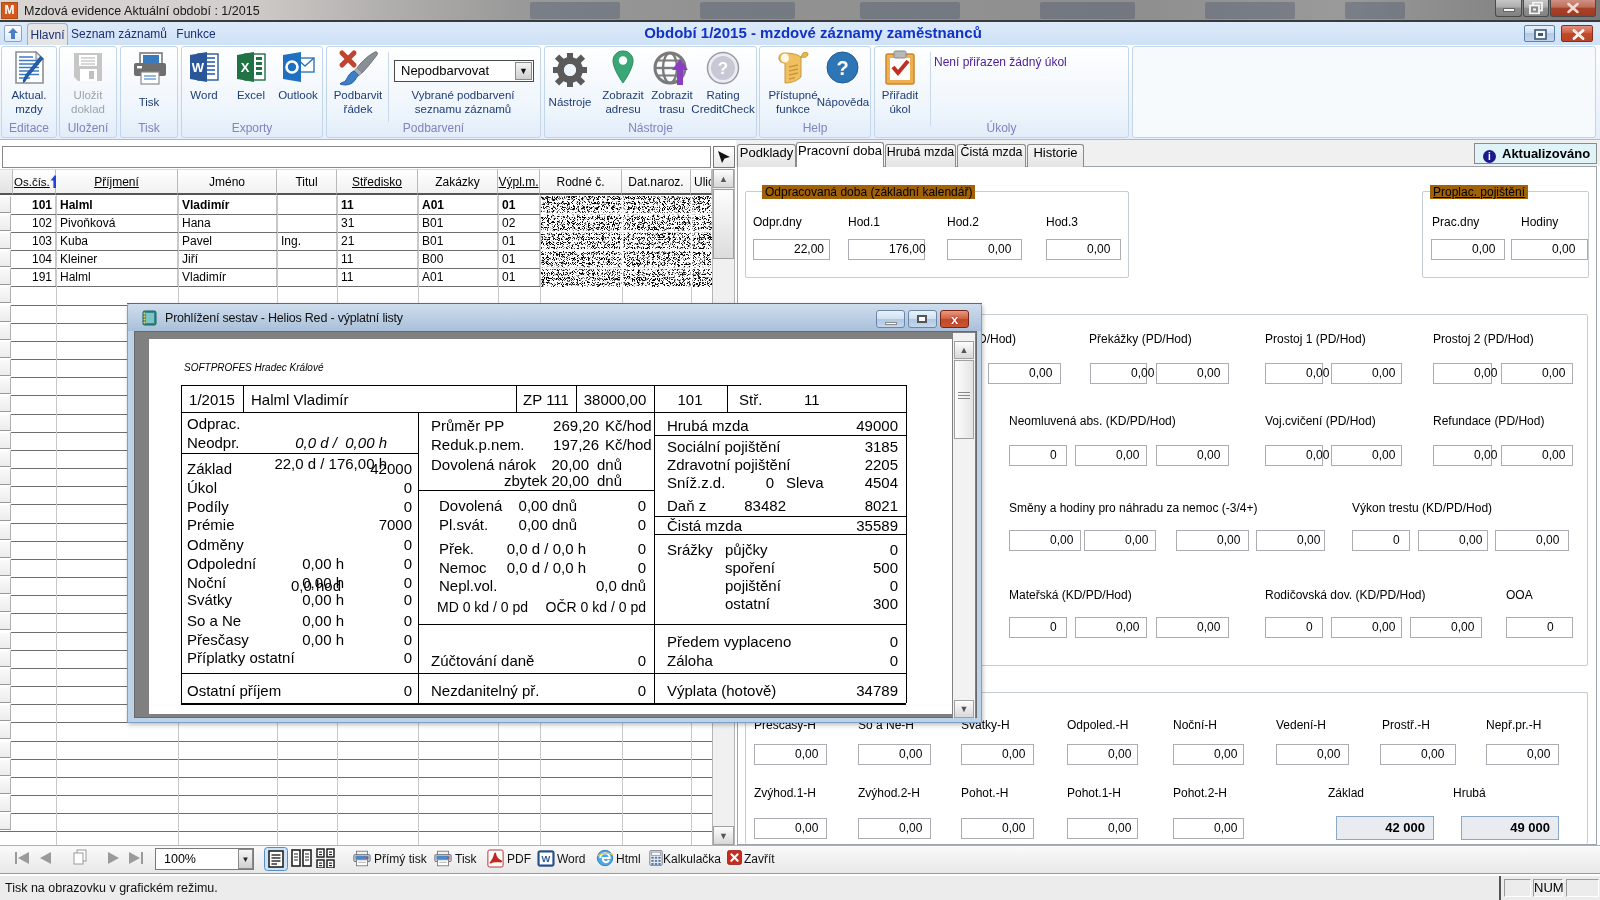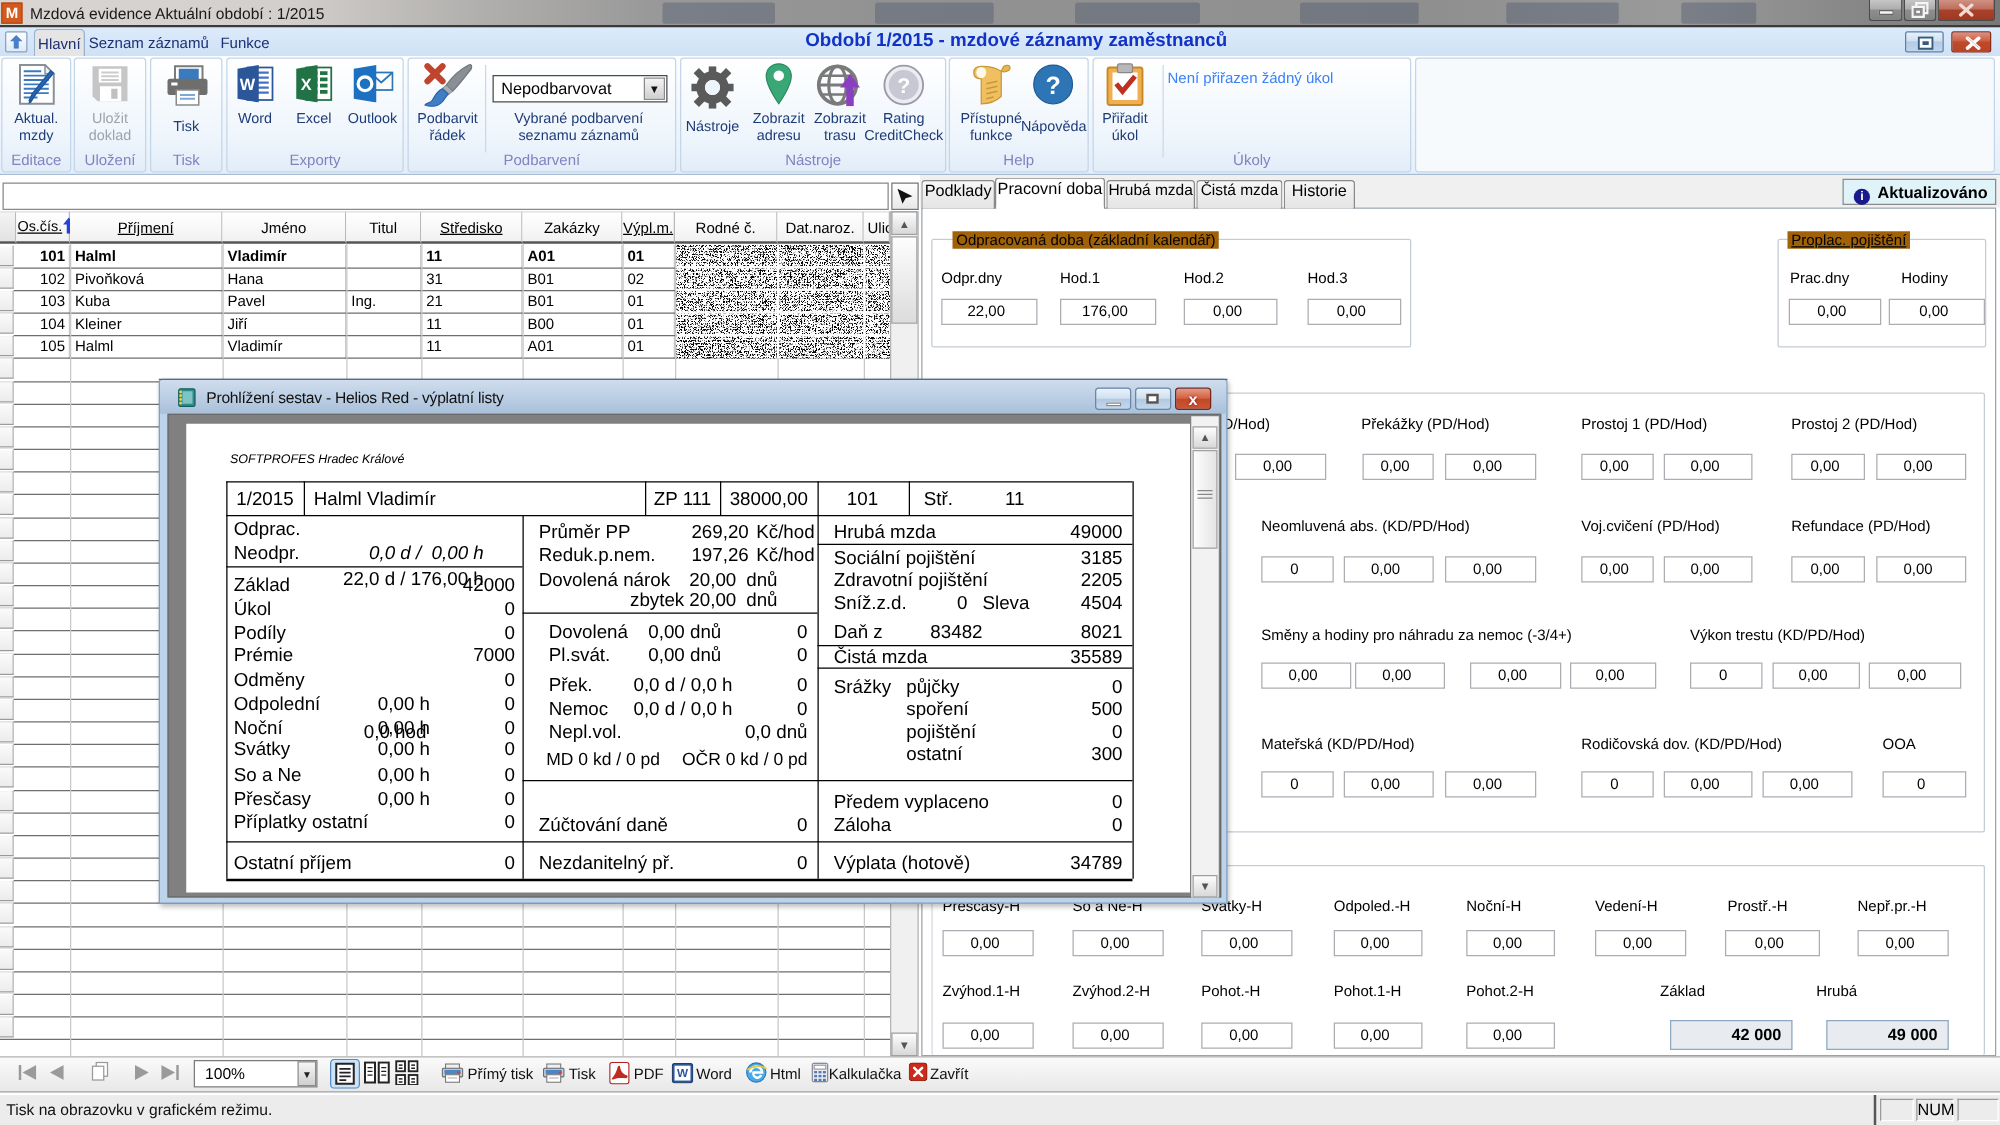--- a/index.html
+++ b/index.html
@@ -49,21 +49,21 @@
 .sbarrow { position:absolute; left:713px; width:21px; height:19px; background:linear-gradient(#fdfdfd,#d8d8d8); border:1px solid #a0a0a0; text-align:center; font-size:9px; color:#555; line-height:18px; }
 
 
 #rpanel { left:737px; top:166px; width:860px; height:679px; background:#fff; border:1px solid #9aa4ae; }
 .tab { position:absolute; top:144px; height:23px; white-space:nowrap; background:linear-gradient(#f6f6f6,#e4e4e4); border:1px solid #8a8a8a; border-bottom:none; border-radius:3px 3px 0 0; font-size:13px; text-align:center; color:#000; }
 .tab.sel { top:142px; height:25px; background:#fff; z-index:5; }
 #updbadge { left:1474px; top:143px; width:123px; height:21px; background:#dff3f8; border:1px solid #8a8a8a; font-weight:bold; font-size:13px; line-height:19px; }
 .gbox { position:absolute; border:1px solid #c4ccd4; border-radius:2px; }
 .gboxlbl { position:absolute; font-size:12px; color:#000; background:#a16207; padding:0 3px; }
 .flabel { position:absolute; font-size:12px; color:#000; white-space:nowrap; }
-.fld { position:absolute; height:21px; background:#fff; border:1px solid #abadb3; font-size:12px; text-align:center; line-height:19px; padding-right:5px; }
+.fld { position:absolute; height:21px; background:#fff; border:1px solid #abadb3; font-size:12px; text-align:left; line-height:19px; padding-right:5px;padding-left:40px; }
 .bigfld { position:absolute; height:24px; background:#e8ecf1; border:1px solid #8da8c3; font-size:13px; font-weight:bold; text-align:right; line-height:22px; padding-right:8px; }
 
 
 #dlg { left:127px; top:303px; width:855px; height:420px; background:#bcd3ea; border:1px solid #7da0c6; border-radius:3px 3px 0 0; box-shadow:1px 2px 4px rgba(0,0,0,0.25); }
 #dlgtitle { position:absolute; left:0; top:0; width:100%; height:27px; background:linear-gradient(#cfdded,#a9c0da); border-radius:2px 2px 0 0; }
 #dlginner { position:absolute; left:6px; top:27px; width:843px; height:387px; background:#808080; border:1px solid #6a6a6a; }
 #dlgpage { position:absolute; left:14px; top:7px; width:803px; height:375px; background:#fff; }
 #dlgsb { position:absolute; right:1px; top:1px; width:22px; height:385px; background:#f2f2f2; }
 .rline { position:absolute; background:#000; }
 .rtxt { position:absolute; font-size:15px; white-space:nowrap; }
@@ -311,21 +311,21 @@
     <div class="rgroup" style="left:874px;width:255px;">
         <div class="rlabel">Úkoly</div>
       </div>
     <div class="ritem" style="left:872px;top:88px;width:56px;">Přiřadit<br>úkol</div>
     <svg class="ricon" style="left:884px;top:50px;" width="32" height="36" viewBox="0 0 32 36">
       <rect x="2" y="4" width="28" height="30" rx="2" fill="#f0b050" stroke="#c88828" stroke-width="1.5"></rect>
       <rect x="6" y="8" width="20" height="22" fill="#fff"></rect>
       <rect x="10" y="1" width="12" height="7" rx="1.5" fill="#b8b8b8" stroke="#888" stroke-width="1"></rect>
       <path d="M9 17 L14 23 L24 11" fill="none" stroke="#c03020" stroke-width="4"></path>
     </svg>
-    <div class="abs" style="left:934px;top:55px;width:200px;font-size:12px;color:#3b82f6;">Není přiřazen žádný úkol</div>
+    <div class="abs" style="left:934px;top:55px;width:200px;font-size:12px;color:#4c1d95;">Není přiřazen žádný úkol</div>
     <div class="sep" style="left:930px;top:52px;height:74px;"></div>
     <div class="rgroup" style="left:1132px;width:464px;background:#f7fafd;"></div>
   </div>
 
   <div class="abs" id="filter"></div>
   <div class="abs" id="fbtn"><svg width="14" height="14" viewBox="0 0 14 14" style="margin:3px 0 0 3px;">
         <path d="M1 1 L13 7 L7.5 8.5 L5 13 Z" fill="#111"></path>
       </svg></div>
   <div id="grid-content">
 
@@ -365,21 +365,21 @@
     <div class="gcell" style="left:337px;top:231.84px;width:81px;">21</div>
     <div class="gcell" style="left:418px;top:231.84px;width:80px;">B01</div>
     <div class="gcell" style="left:498px;top:231.84px;width:42px;">01</div>
     <div class="gcell" style="left:13px;top:250.01px;width:43px;text-align:right;padding-right:3px;">104</div>
     <div class="gcell" style="left:56px;top:250.01px;width:122px;">Kleiner</div>
     <div class="gcell" style="left:178px;top:250.01px;width:99px;">Jiří</div>
     <div class="gcell" style="left:277px;top:250.01px;width:60px;"></div>
     <div class="gcell" style="left:337px;top:250.01px;width:81px;">11</div>
     <div class="gcell" style="left:418px;top:250.01px;width:80px;">B00</div>
     <div class="gcell" style="left:498px;top:250.01px;width:42px;">01</div>
-    <div class="gcell" style="left:13px;top:268.18px;width:43px;text-align:right;padding-right:3px;">105</div>
+    <div class="gcell" style="left:13px;top:268.18px;width:43px;text-align:right;padding-right:3px;">191</div>
     <div class="gcell" style="left:56px;top:268.18px;width:122px;">Halml</div>
     <div class="gcell" style="left:178px;top:268.18px;width:99px;">Vladimír</div>
     <div class="gcell" style="left:277px;top:268.18px;width:60px;"></div>
     <div class="gcell" style="left:337px;top:268.18px;width:81px;">11</div>
     <div class="gcell" style="left:418px;top:268.18px;width:80px;">A01</div>
     <div class="gcell" style="left:498px;top:268.18px;width:42px;">01</div>
     <div class="grow-line" style="top:213.67px;"></div>
     <div class="grow-line" style="top:231.84px;"></div>
     <div class="grow-line" style="top:250.01px;"></div>
     <div class="grow-line" style="top:268.18px;"></div>

